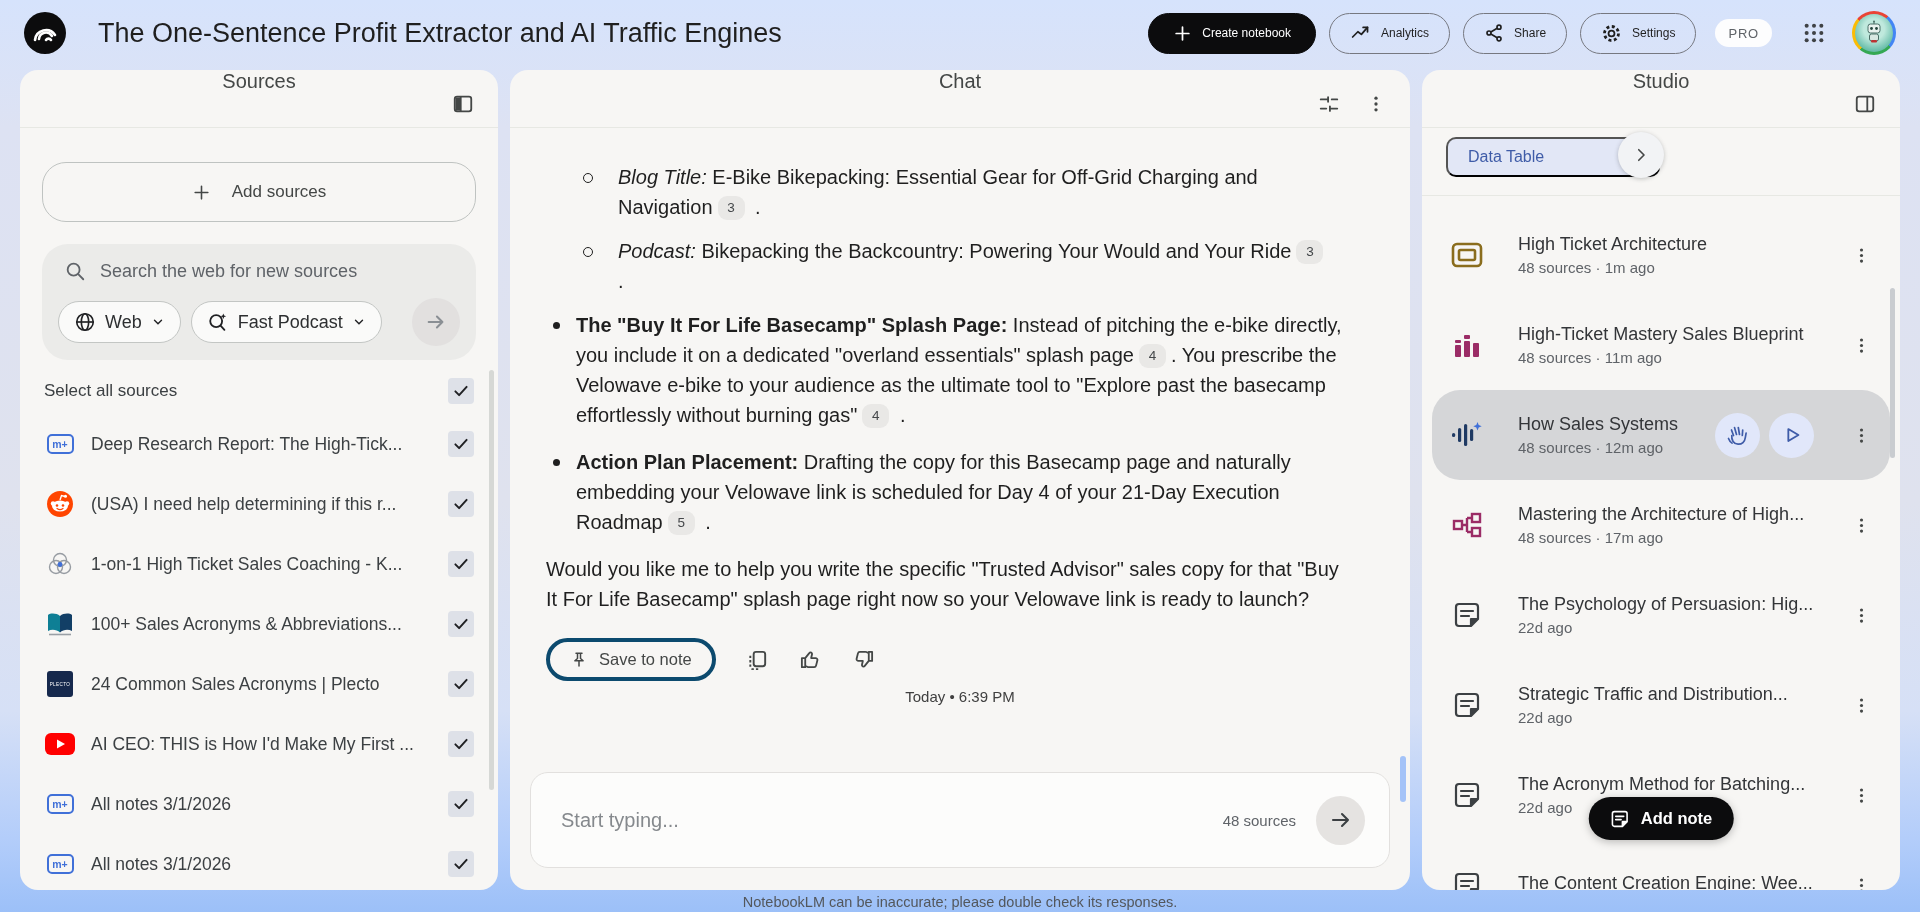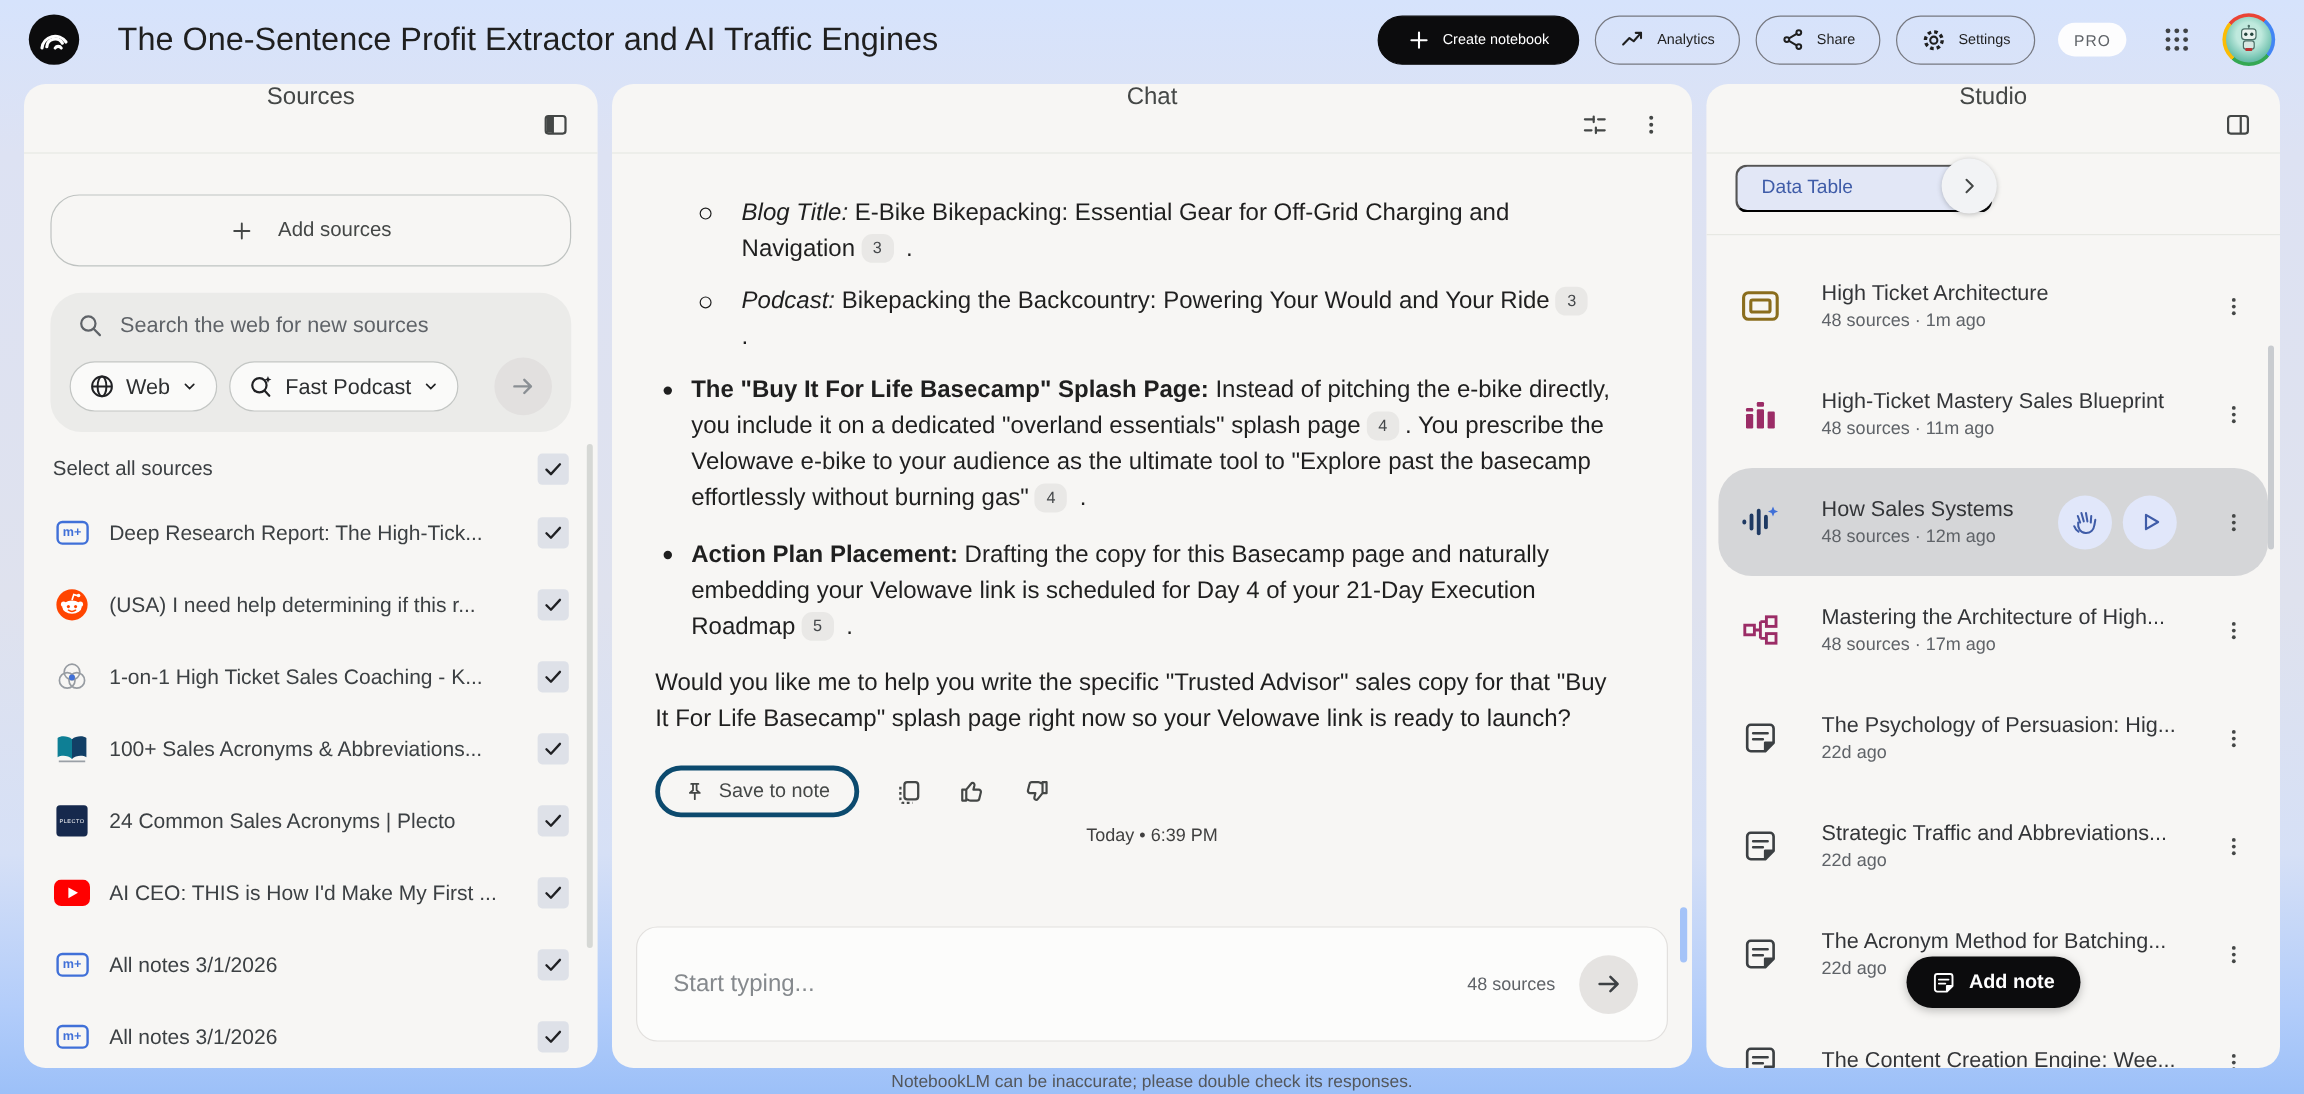--- a/index.html
+++ b/index.html
@@ -559,21 +559,21 @@
 
     <div class="st-row">
       <span class="st-icon">
         <svg width="30" height="30" viewBox="0 0 30 30" fill="none" stroke="#3c4043" stroke-width="2.2" stroke-linejoin="round">
             <path d="M4 7a3 3 0 0 1 3-3h16a3 3 0 0 1 3 3v12l-7 7H7a3 3 0 0 1-3-3z"></path>
             <path d="M26 19h-7v7" fill="#3c4043"></path>
             <path d="M9 11h12M9 16h8" stroke-linecap="round"></path>
           </svg>
       </span>
       <span class="st-texts">
-        <div class="st-title">Strategic Traffic and Abbreviations...</div>
+        <div class="st-title">Strategic Traffic and Distribution...</div>
         <div class="st-meta">22d ago</div>
       </span>
       <button class="kebab-btn">
           <svg width="19" height="19" viewBox="0 0 24 24" fill="#444746">
             <circle cx="12" cy="5" r="2"></circle>
             <circle cx="12" cy="12" r="2"></circle>
             <circle cx="12" cy="19" r="2"></circle>
           </svg>
         </button>
     </div>

